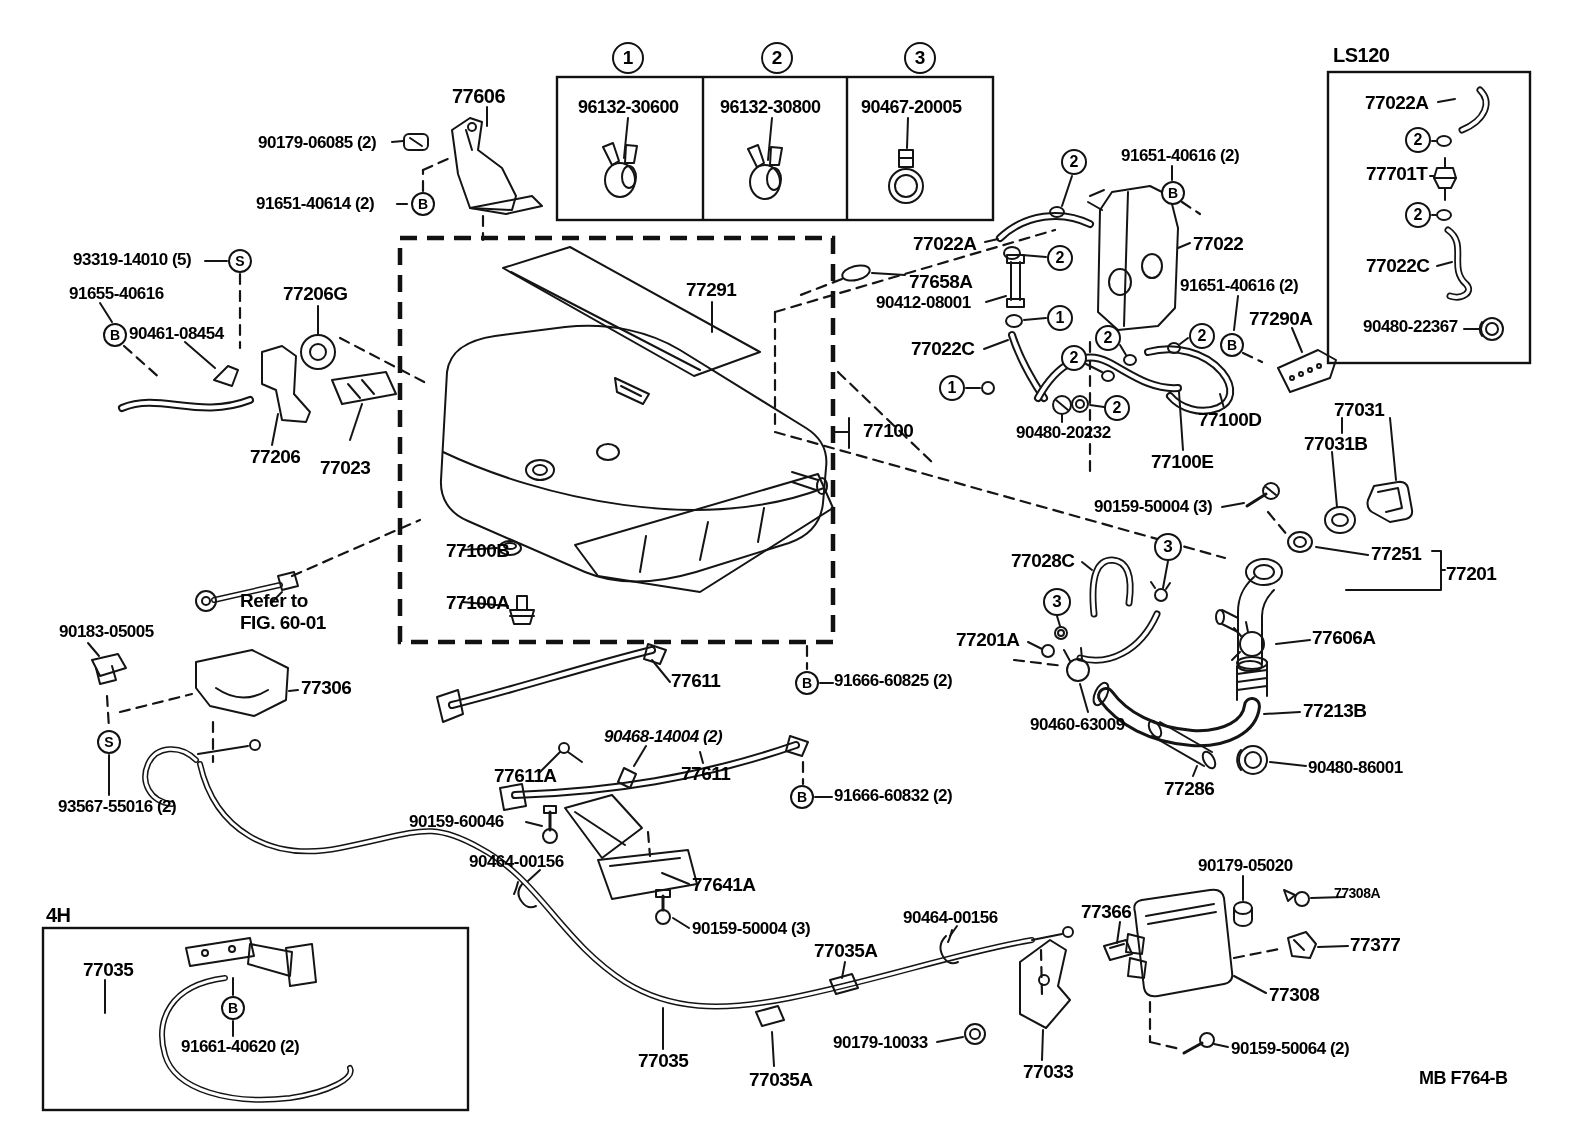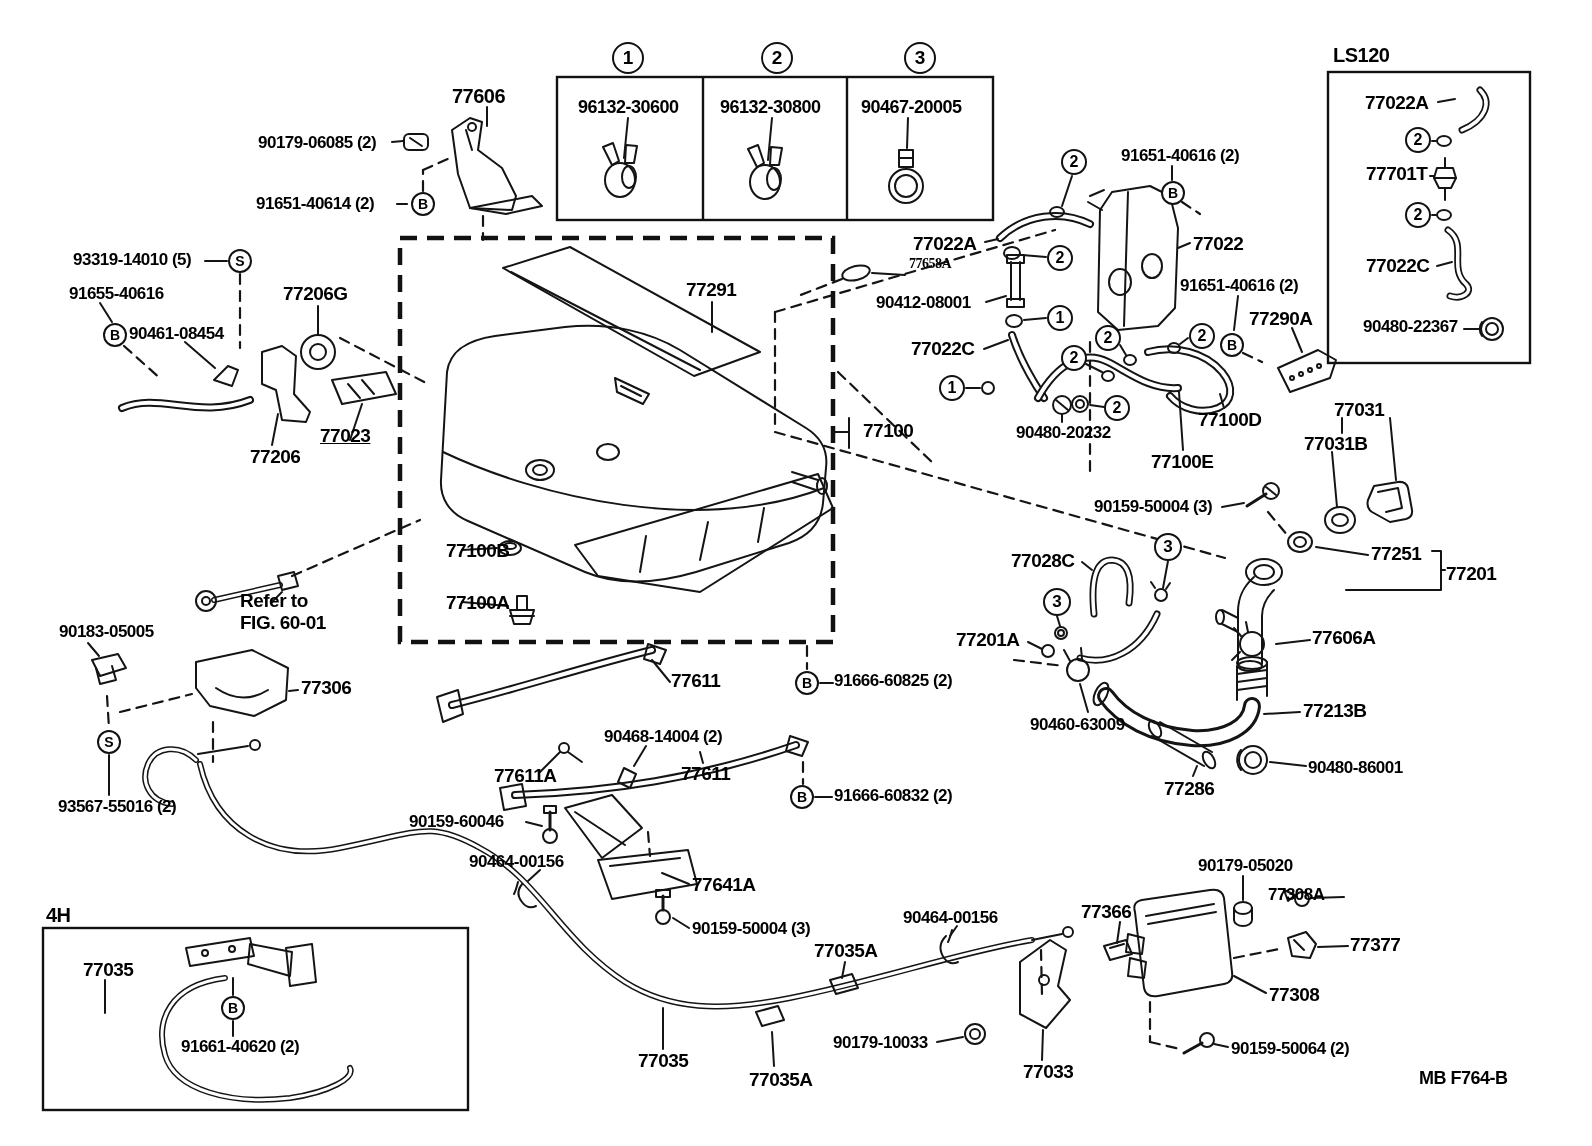--- a/index.html
+++ b/index.html
@@ -435,23 +435,23 @@
     <div class="plabel" style="left: 1333px; top: 45px; font-size: 20px;">LS120</div>
     <div class="plabel" style="left: 1365px; top: 93px; font-size: 19px;">77022A</div>
     <div class="plabel" style="left: 1366px; top: 164px; font-size: 19px;">77701T</div>
     <div class="plabel" style="left: 1366px; top: 256px; font-size: 19px;">77022C</div>
     <div class="plabel" style="left: 1363px; top: 318px; font-size: 17px;">90480-22367</div>
     <div class="plabel" style="left: 73px; top: 251px; font-size: 17px;">93319-14010 (5)</div>
     <div class="plabel" style="left: 69px; top: 285px; font-size: 17px;">91655-40616</div>
     <div class="plabel" style="left: 129px; top: 325px; font-size: 17px;">90461-08454</div>
     <div class="plabel" style="left: 283px; top: 284px; font-size: 19px;">77206G</div>
     <div class="plabel" style="left: 250px; top: 447px; font-size: 19px;">77206</div>
-    <div class="plabel" style="left: 320px; top: 426px; font-size: 19px; text-decoration: underline;">77023</div>
+    <div class="plabel" style="left: 320px; top: 458px; font-size: 19px;">77023</div>
     <div class="plabel" style="left: 686px; top: 280px; font-size: 19px;">77291</div>
-    <div class="plabel" style="left: 909px; top: 257px; font-size: 14px; font-family: Liberation Serif, serif;">77658A</div>
+    <div class="plabel" style="left: 909px; top: 272px; font-size: 19px;">77658A</div>
     <div class="plabel" style="left: 876px; top: 294px; font-size: 17px;">90412-08001</div>
     <div class="plabel" style="left: 913px; top: 234px; font-size: 19px;">77022A</div>
     <div class="plabel" style="left: 1193px; top: 234px; font-size: 19px;">77022</div>
     <div class="plabel" style="left: 1121px; top: 147px; font-size: 17px;">91651-40616 (2)</div>
     <div class="plabel" style="left: 1180px; top: 277px; font-size: 17px;">91651-40616 (2)</div>
     <div class="plabel" style="left: 1249px; top: 309px; font-size: 19px;">77290A</div>
     <div class="plabel" style="left: 911px; top: 339px; font-size: 19px;">77022C</div>
     <div class="plabel" style="left: 855px; top: 421px; font-size: 19px; margin-left: 8px;">77100</div>
     <div class="plabel" style="left: 1016px; top: 424px; font-size: 17px;">90480-20232</div>
     <div class="plabel" style="left: 1198px; top: 410px; font-size: 19px;">77100D</div>
@@ -470,40 +470,40 @@
     <div class="plabel" style="left: 1308px; top: 759px; font-size: 17px;">90480-86001</div>
     <div class="plabel" style="left: 446px; top: 541px; font-size: 19px;">77100B</div>
     <div class="plabel" style="left: 446px; top: 593px; font-size: 19px;">77100A</div>
     <div class="plabel" style="left: 240px; top: 591px; font-size: 19px;">Refer to</div>
     <div class="plabel" style="left: 240px; top: 613px; font-size: 19px;">FIG. 60-01</div>
     <div class="plabel" style="left: 59px; top: 623px; font-size: 17px;">90183-05005</div>
     <div class="plabel" style="left: 301px; top: 678px; font-size: 19px;">77306</div>
     <div class="plabel" style="left: 58px; top: 798px; font-size: 17px;">93567-55016 (2)</div>
     <div class="plabel" style="left: 671px; top: 671px; font-size: 19px;">77611</div>
     <div class="plabel" style="left: 834px; top: 672px; font-size: 17px;">91666-60825 (2)</div>
-    <div class="plabel" style="left: 604px; top: 728px; font-size: 17px;">90468-14004 (2)</div>
+    <div class="plabel" style="left: 604px; top: 728px; font-size: 17px; font-style: italic;">90468-14004 (2)</div>
     <div class="plabel" style="left: 494px; top: 766px; font-size: 19px;">77611A</div>
     <div class="plabel" style="left: 681px; top: 764px; font-size: 19px;">77611</div>
     <div class="plabel" style="left: 834px; top: 787px; font-size: 17px;">91666-60832 (2)</div>
     <div class="plabel" style="left: 409px; top: 813px; font-size: 17px;">90159-60046</div>
     <div class="plabel" style="left: 469px; top: 853px; font-size: 17px;">90464-00156</div>
     <div class="plabel" style="left: 692px; top: 875px; font-size: 19px;">77641A</div>
     <div class="plabel" style="left: 692px; top: 920px; font-size: 17px;">90159-50004 (3)</div>
     <div class="plabel" style="left: 46px; top: 905px; font-size: 20px;">4H</div>
     <div class="plabel" style="left: 83px; top: 960px; font-size: 19px;">77035</div>
     <div class="plabel" style="left: 181px; top: 1038px; font-size: 17px;">91661-40620 (2)</div>
     <div class="plabel" style="left: 814px; top: 941px; font-size: 19px;">77035A</div>
     <div class="plabel" style="left: 903px; top: 909px; font-size: 17px;">90464-00156</div>
     <div class="plabel" style="left: 1081px; top: 902px; font-size: 19px;">77366</div>
     <div class="plabel" style="left: 638px; top: 1051px; font-size: 19px;">77035</div>
     <div class="plabel" style="left: 749px; top: 1070px; font-size: 19px;">77035A</div>
     <div class="plabel" style="left: 833px; top: 1034px; font-size: 17px; text-align: center;">90179-10033</div>
     <div class="plabel" style="left: 1023px; top: 1062px; font-size: 19px;">77033</div>
     <div class="plabel" style="left: 1198px; top: 857px; font-size: 17px;">90179-05020</div>
-    <div class="plabel" style="left: 1268px; top: 886px; font-size: 17px;">77308A</div>
+    <div class="plabel" style="left: 1334px; top: 886px; font-size: 14px;">77308A</div>
     <div class="plabel" style="left: 1350px; top: 935px; font-size: 19px;">77377</div>
     <div class="plabel" style="left: 1269px; top: 985px; font-size: 19px;">77308</div>
     <div class="plabel" style="left: 1231px; top: 1040px; font-size: 17px;">90159-50064 (2)</div>
     <div class="plabel" style="left: 1419px; top: 1069px; font-size: 18px;">MB  F764-B</div>
     <div class="sym" style="left: 612px; top: 42px; width: 32px; height: 32px; font-size: 19px;">1</div>
     <div class="sym" style="left: 761px; top: 42px; width: 32px; height: 32px; font-size: 19px;">2</div>
     <div class="sym" style="left: 904px; top: 42px; width: 32px; height: 32px; font-size: 19px;">3</div>
     <div class="sym" style="left: 1405px; top: 127px; width: 26px; height: 26px; font-size: 16px;">2</div>
     <div class="sym" style="left: 1405px; top: 202px; width: 26px; height: 26px; font-size: 16px;">2</div>
     <div class="sym" style="left: 411px; top: 192px; width: 24px; height: 24px; font-size: 14px;">B</div>

